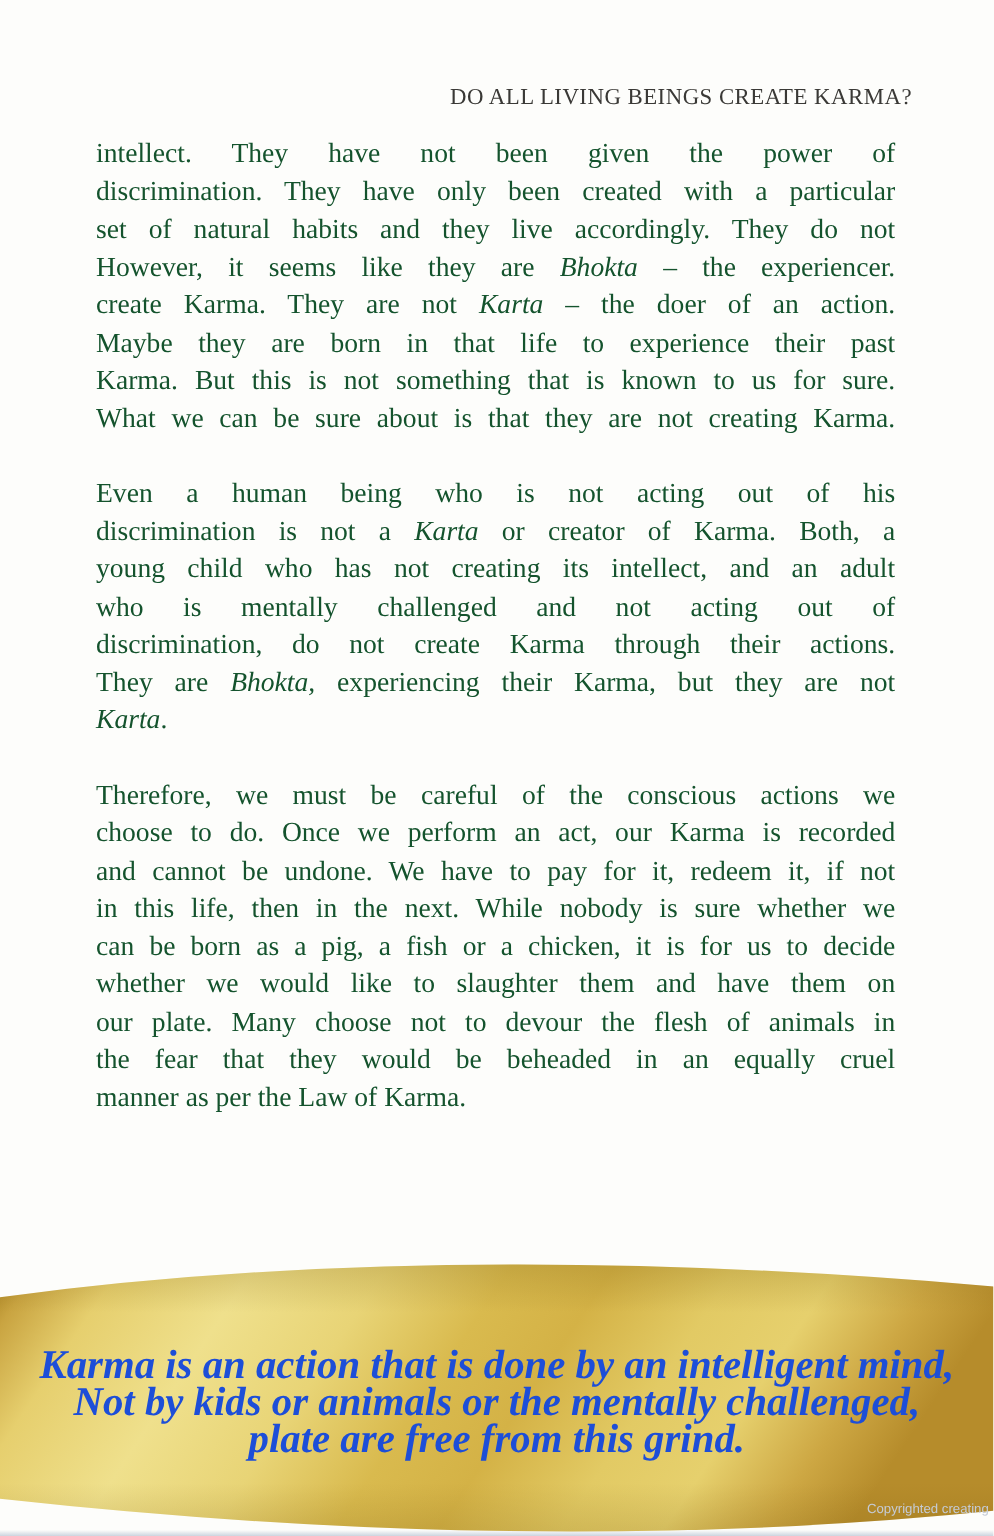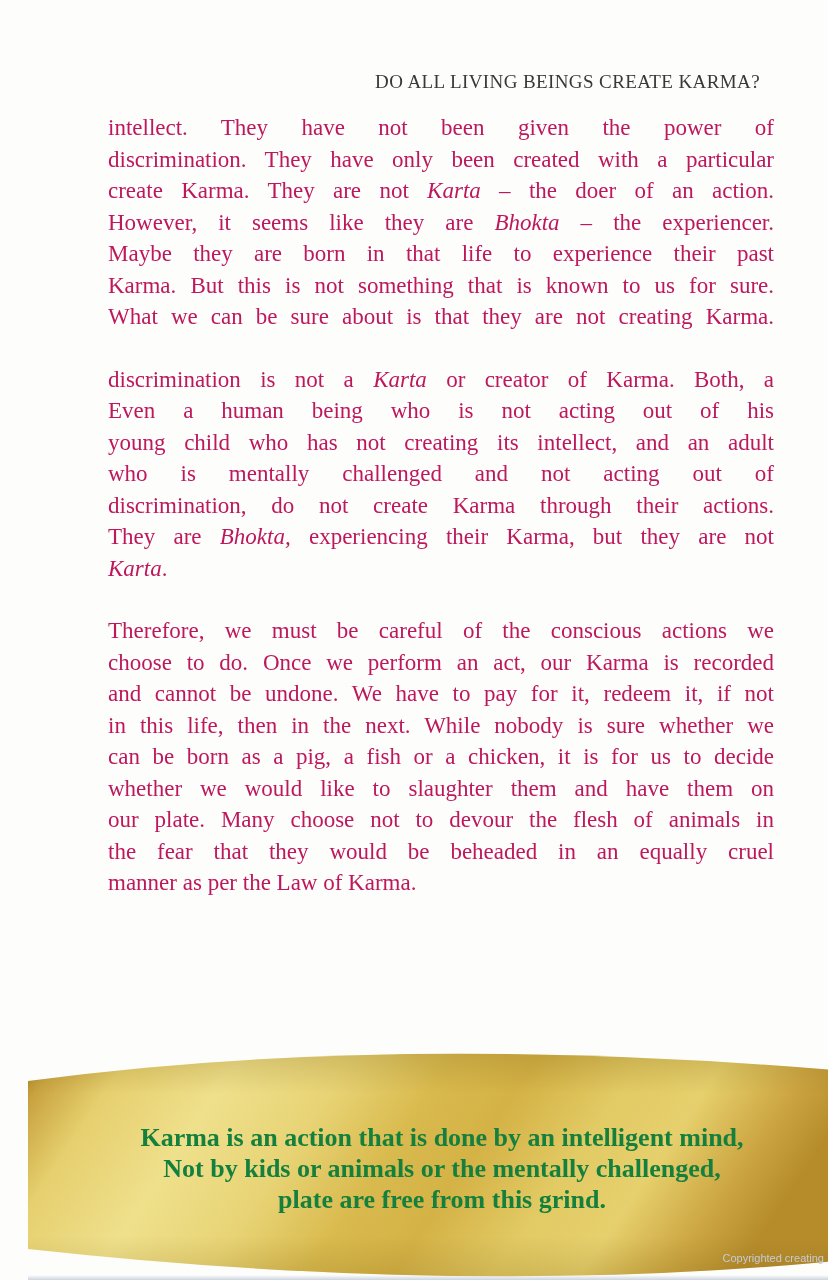--- a/index.html
+++ b/index.html
@@ -1,33 +1,33 @@
 <!DOCTYPE html>
 <html><head>
 <meta charset="utf-8">
 <style>
   html,body{margin:0;padding:0;}
   body{
     width:828px;height:1280px;position:relative;overflow:hidden;
     background:#fdfdfb;
     font-family:"Liberation Serif", serif;
   }
-  .page{position:absolute;inset:0;margin-left:28px;}
+  .page{position:absolute;inset:0;}
 
   
   .header{
     position:absolute;top:71px;right:68px;
     font-size:19px;letter-spacing:0.4px;color:#3a3936;
     font-family:"Liberation Serif", serif;
   }
 
   
   .body-text{
     position:absolute;top:112px;left:80px;width:666px;
-    font-size:23px;line-height:31.5px;color:#be185d;
+    font-size:23px;line-height:31.5px;color:#14532d;
   }
   .para{margin:0 0 31px 0;}
   .line{
     text-align:justify;
     -moz-text-align-last:justify;
     text-align-last:justify;
   }
   .line.last{
     -moz-text-align-last:left;
     text-align-last:left;
@@ -41,52 +41,53 @@
   }
 
   
   .banner{
     position:absolute;top:1050px;left:0;width:828px;height:230px;
   }
   .banner svg{position:absolute;top:0;left:0;display:block;}
   .banner-text{
     position:absolute;top:72px;left:0;right:0;
     text-align:center;
-    font-size:26px;line-height:31px;
-    font-weight:bold;
-    color:#15803d;
+    font-size:34px;line-height:31px;
+    font-weight:bold;font-style:italic;
+    color:#1d4ed8;
   }
 
   
   .watermark{
     position:absolute;top:1252px;right:4px;
     font-family:"Liberation Sans", sans-serif;
     font-size:11px;color:#c5cbd6;
   }
 </style>
 </head>
 <body>
 
 <div class="page">
 
   <div class="header">DO ALL LIVING BEINGS CREATE KARMA?</div>
 
   <div class="body-text">
       <div class="para">
         <div class="line"><span>intellect. They have not been given the power of</span></div>
         <div class="line"><span>discrimination. They have only been created with a particular</span></div>
+        <div class="line"><span>set of natural habits and they live accordingly. They do not</span></div>
+        <div class="line"><span>However, it seems like they are </span><span class="it">Bhokta</span><span> – the experiencer.</span></div>
         <div class="line"><span>create Karma. They are not </span><span class="it">Karta</span><span> – the doer of an action.</span></div>
-        <div class="line"><span>However, it seems like they are </span><span class="it">Bhokta</span><span> – the experiencer.</span></div>
         <div class="line"><span>Maybe they are born in that life to experience their past</span></div>
         <div class="line"><span>Karma. But this is not something that is known to us for sure.</span></div>
         <div class="line"><span>What we can be sure about is that they are not creating Karma.</span></div>
       </div>
       <div class="para">
+        <div class="line"><span>Even a human being who is not acting out of his</span></div>
         <div class="line"><span>discrimination is not a </span><span class="it">Karta</span><span> or creator of Karma. Both, a</span></div>
-        <div class="line"><span>Even a human being who is not acting out of his</span></div>
         <div class="line"><span>young child who has not creating its intellect, and an adult</span></div>
         <div class="line"><span>who is mentally challenged and not acting out of</span></div>
         <div class="line"><span>discrimination, do not create Karma through their actions.</span></div>
         <div class="line"><span>They are </span><span class="it">Bhokta,</span><span> experiencing their Karma, but they are not</span></div>
         <div class="line last"><span class="it">Karta</span><span>.</span></div>
       </div>
       <div class="para">
         <div class="line"><span>Therefore, we must be careful of the conscious actions we</span></div>
         <div class="line"><span>choose to do. Once we perform an act, our Karma is recorded</span></div>
         <div class="line"><span>and cannot be undone. We have to pay for it, redeem it, if not</span></div>

